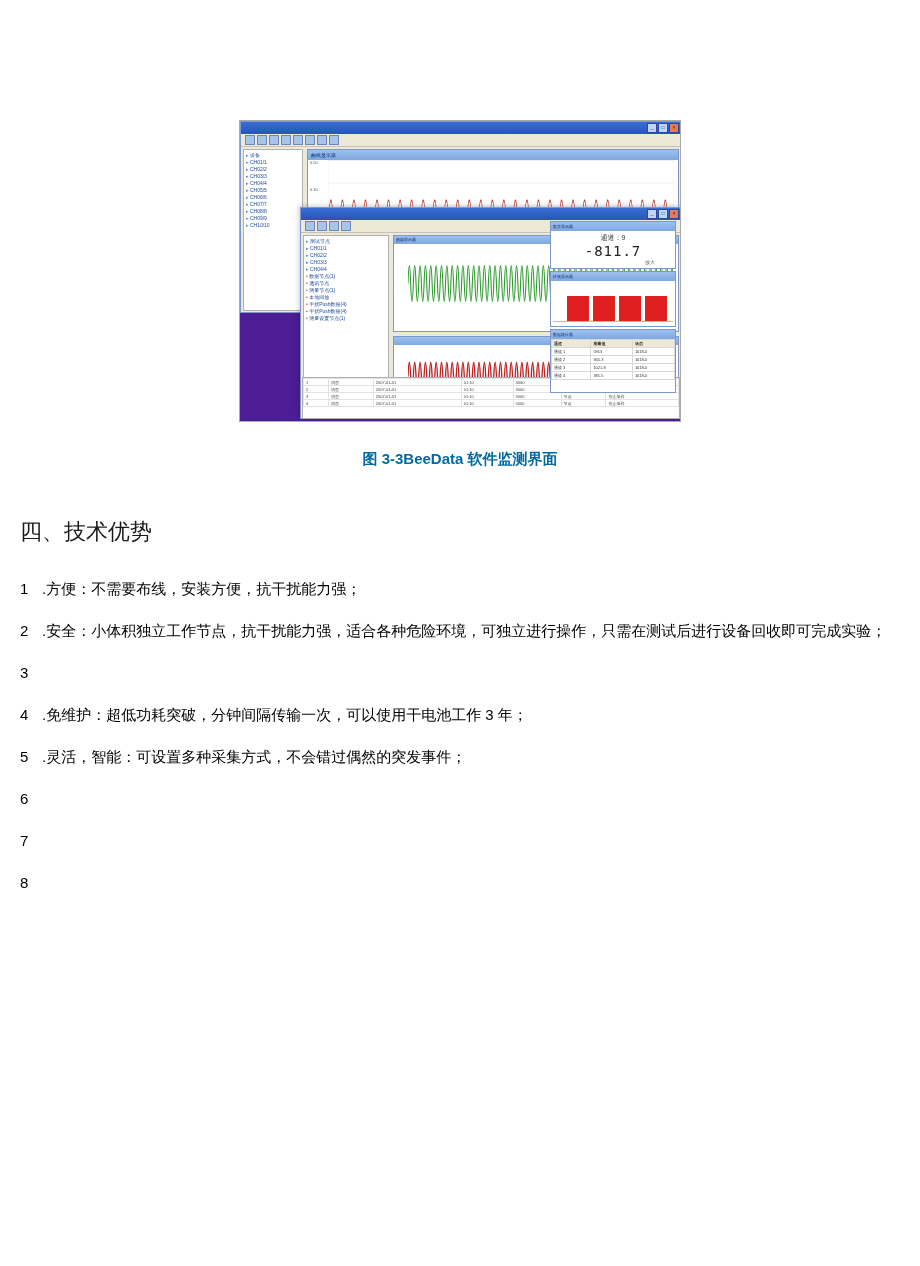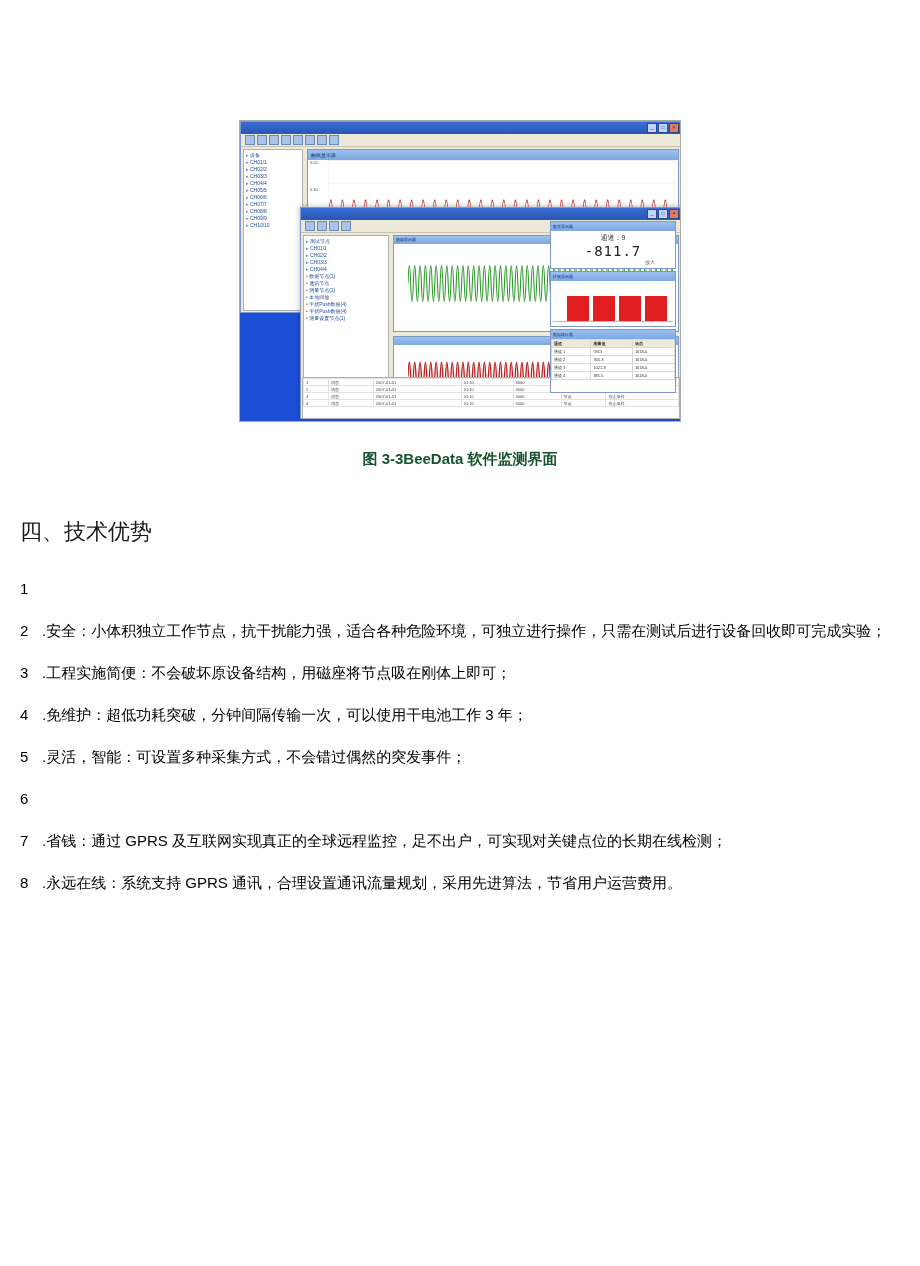--- a/index.html
+++ b/index.html
@@ -18,21 +18,21 @@
     width: 100%;
     display: flex;
     flex-direction: column;
     align-items: center;
     margin-top: 80px;
   }
   .screenshot {
     width: 440px;
     height: 300px;
     position: relative;
-    background: #1d4ed8;
+    background: #4c1d95;
     border: 1px solid #a9a9a9;
     overflow: hidden;
   }
   
   .win-main {
     position: absolute;
     left: 0; top: 0;
     width: 440px; height: 190px;
     background: #ece9d8;
     border: 1px solid #7e98c9;
@@ -260,21 +260,21 @@
     border: 1px solid #d8d8d8;
     padding: 0 2px; height: 7px;
     text-align: left;
   }
   .tbl-panel th { background: #ece9d8; }
 
   .caption {
     margin-top: 28px;
     font-size: 15px;
     font-weight: bold;
-    color: #14532d;
+    color: #0369a1;
     text-align: center;
   }
 
   .section-title {
     margin-top: 48px;
     font-size: 22px;
     color: #1a1a1a;
     font-family: Liberation Sans, sans-serif;
   }
 
@@ -526,50 +526,48 @@
 
     <div class="caption">图 3-3BeeData 软件监测界面</div>
   </div>
 
   <div class="section-title">四、技术优势</div>
 
   <ol class="points">
     <li>
         <span class="num">1</span>
         <span class="dot"></span>
+        <span>.方便：不需要布线，安装方便，抗干扰能力强；</span>
       </li>
     <li>
         <span class="num">2</span>
         <span class="dot"></span>
         <span>.安全：小体积独立工作节点，抗干扰能力强，适合各种危险环境，可独立进行操作，只需在测试后进行设备回收即可完成实验；</span>
       </li>
     <li>
         <span class="num">3</span>
         <span class="dot"></span>
-        <span>.工程实施简便：不会破坏原设备结构，用磁座将节点吸在刚体上即可；</span>
       </li>
     <li>
         <span class="num">4</span>
         <span class="dot"></span>
         <span>.免维护：超低功耗突破，分钟间隔传输一次，可以使用干电池工作 3 年；</span>
       </li>
     <li>
         <span class="num">5</span>
         <span class="dot"></span>
         <span>.灵活，智能：可设置多种采集方式，不会错过偶然的突发事件；</span>
       </li>
     <li>
         <span class="num">6</span>
         <span class="dot"></span>
       </li>
     <li>
         <span class="num">7</span>
         <span class="dot"></span>
-        <span>.省钱：通过 GPRS 及互联网实现真正的全球远程监控，足不出户，可实现对关键点位的长期在线检测；</span>
       </li>
     <li>
         <span class="num">8</span>
         <span class="dot"></span>
-        <span>.永远在线：系统支持 GPRS 通讯，合理设置通讯流量规划，采用先进算法，节省用户运营费用。</span>
       </li>
   </ol>
 
 </div>
 
 </body></html>

